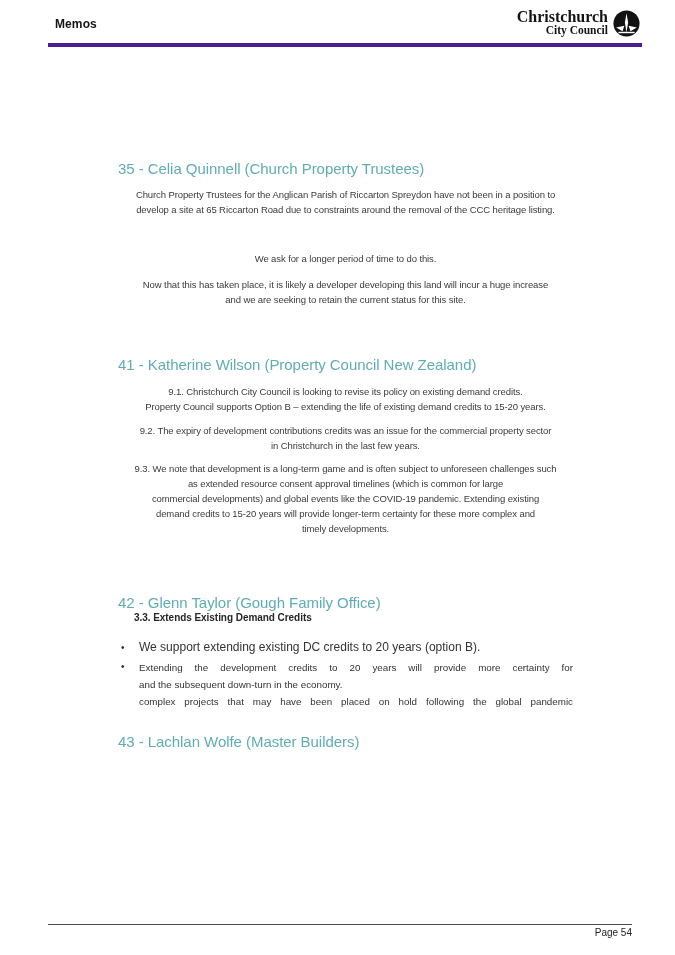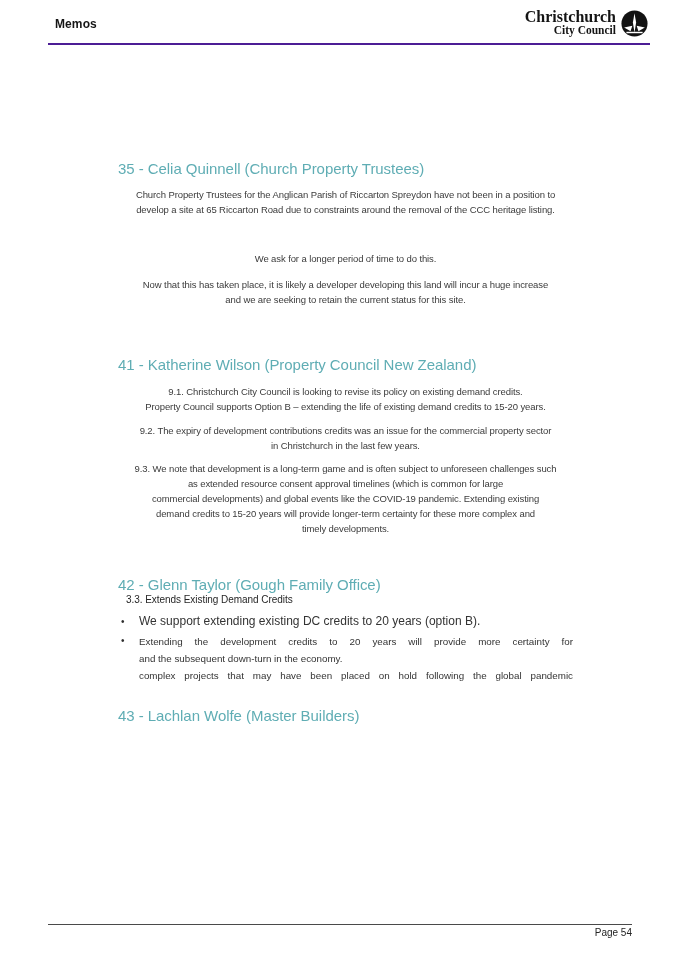--- a/index.html
+++ b/index.html
@@ -5,22 +5,22 @@
   html,body{margin:0;padding:0;background:#fff;}
   .page{
     position:relative;
     width:675px;height:955px;
     background:#fff;
     font-family:"Liberation Sans", sans-serif;
     overflow:hidden;
   }
   
   .hdr{
-    position:absolute;left:48px;right:25px;top:0;height:43px;
-    border-bottom:2px solid #4c1d95;
+    position:absolute;left:48px;right:33px;top:0;height:43px;
+    border-bottom:4px solid #4c1d95;
   }
   .memos{
     position:absolute;left:7px;top:17px;
     font-size:12px;font-weight:bold;color:#151515;letter-spacing:.1px;
   }
   .logo{
     position:absolute;right:2px;top:9px;
     display:flex;align-items:center;gap:5px;
   }
   .logo-text{
@@ -38,21 +38,21 @@
   }
   .h{
     font-size:15px;line-height:13px;margin:0;
     color:var(--teal,#5fadb4);letter-spacing:-.05px;
   }
   .p{
     font-size:9.5px;line-height:15px;margin:4px;
     white-space:pre-line;letter-spacing:-.1px;text-align:center;
   }
   .sub{
-    font-size:10px;font-weight:normal;line-height:13px;margin:8px;
+    font-size:10px;font-weight:bold;line-height:13px;margin:16px;
     color:#262626;letter-spacing:-.05px;
   }
   .bullet{display:flex;padding-left:3px;margin:0;}
   .bullet .marker{
     width:9px;flex:0 0 9px;font-size:10px;line-height:15px;color:#2e2e2e;
   }
   .bullet .btext{flex:1;margin-left:9px;}
   .b1{font-size:12px;line-height:15px;color:#333;}
   .bl{font-size:9.8px;line-height:17px;color:#333;}
   .bl.just{text-align:justify;text-align-last:justify;}
@@ -99,21 +99,21 @@
     <p class="p" style="margin-top:13px">9.1. Christchurch City Council is looking to revise its policy on existing demand credits.
 Property Council supports Option B – extending the life of existing demand credits to 15-20 years.</p>
     <p class="p" style="margin-top:9px">9.2. The expiry of development contributions credits was an issue for the commercial property sector
 in Christchurch in the last few years.</p>
     <p class="p" style="margin-top:8px">9.3. We note that development is a long-term game and is often subject to unforeseen challenges such
 as extended resource consent approval timelines (which is common for large
 commercial developments) and global events like the COVID-19 pandemic. Extending existing
 demand credits to 15-20 years will provide longer-term certainty for these more complex and
 timely developments.</p>
 
-    <div class="h" style="margin-top:42px">42 - Glenn Taylor (Gough Family Office)</div>
+    <div class="h" style="margin-top:60px">42 - Glenn Taylor (Gough Family Office)</div>
     <div class="sub" style="margin-top:2px">3.3. Extends Existing Demand Credits</div>
 
     <div class="bullet" style="margin-top:4px">
       <span class="marker">•</span>
       <div class="btext">
         <div class="b1">We support extending existing DC credits to 20 years (option B).</div>
       </div>
     </div>
 
     <div class="bullet" style="margin-top:4px">

